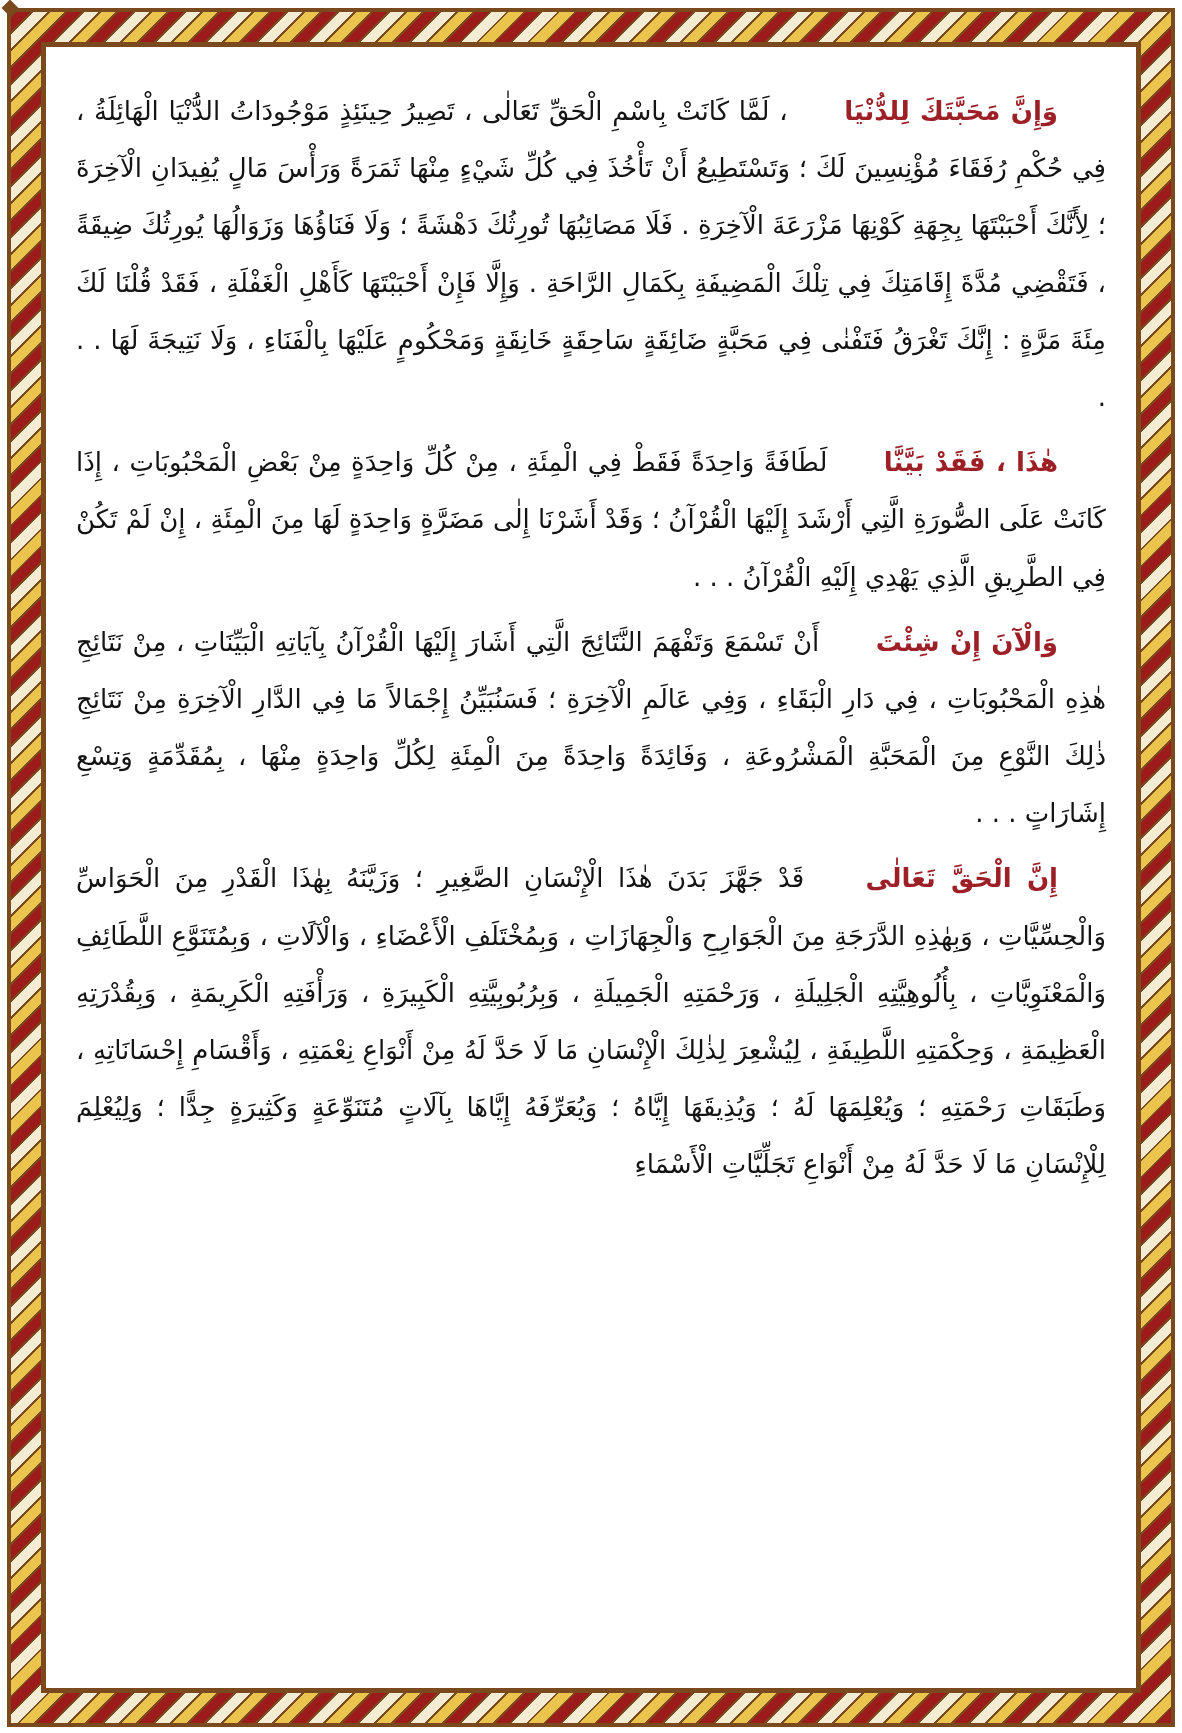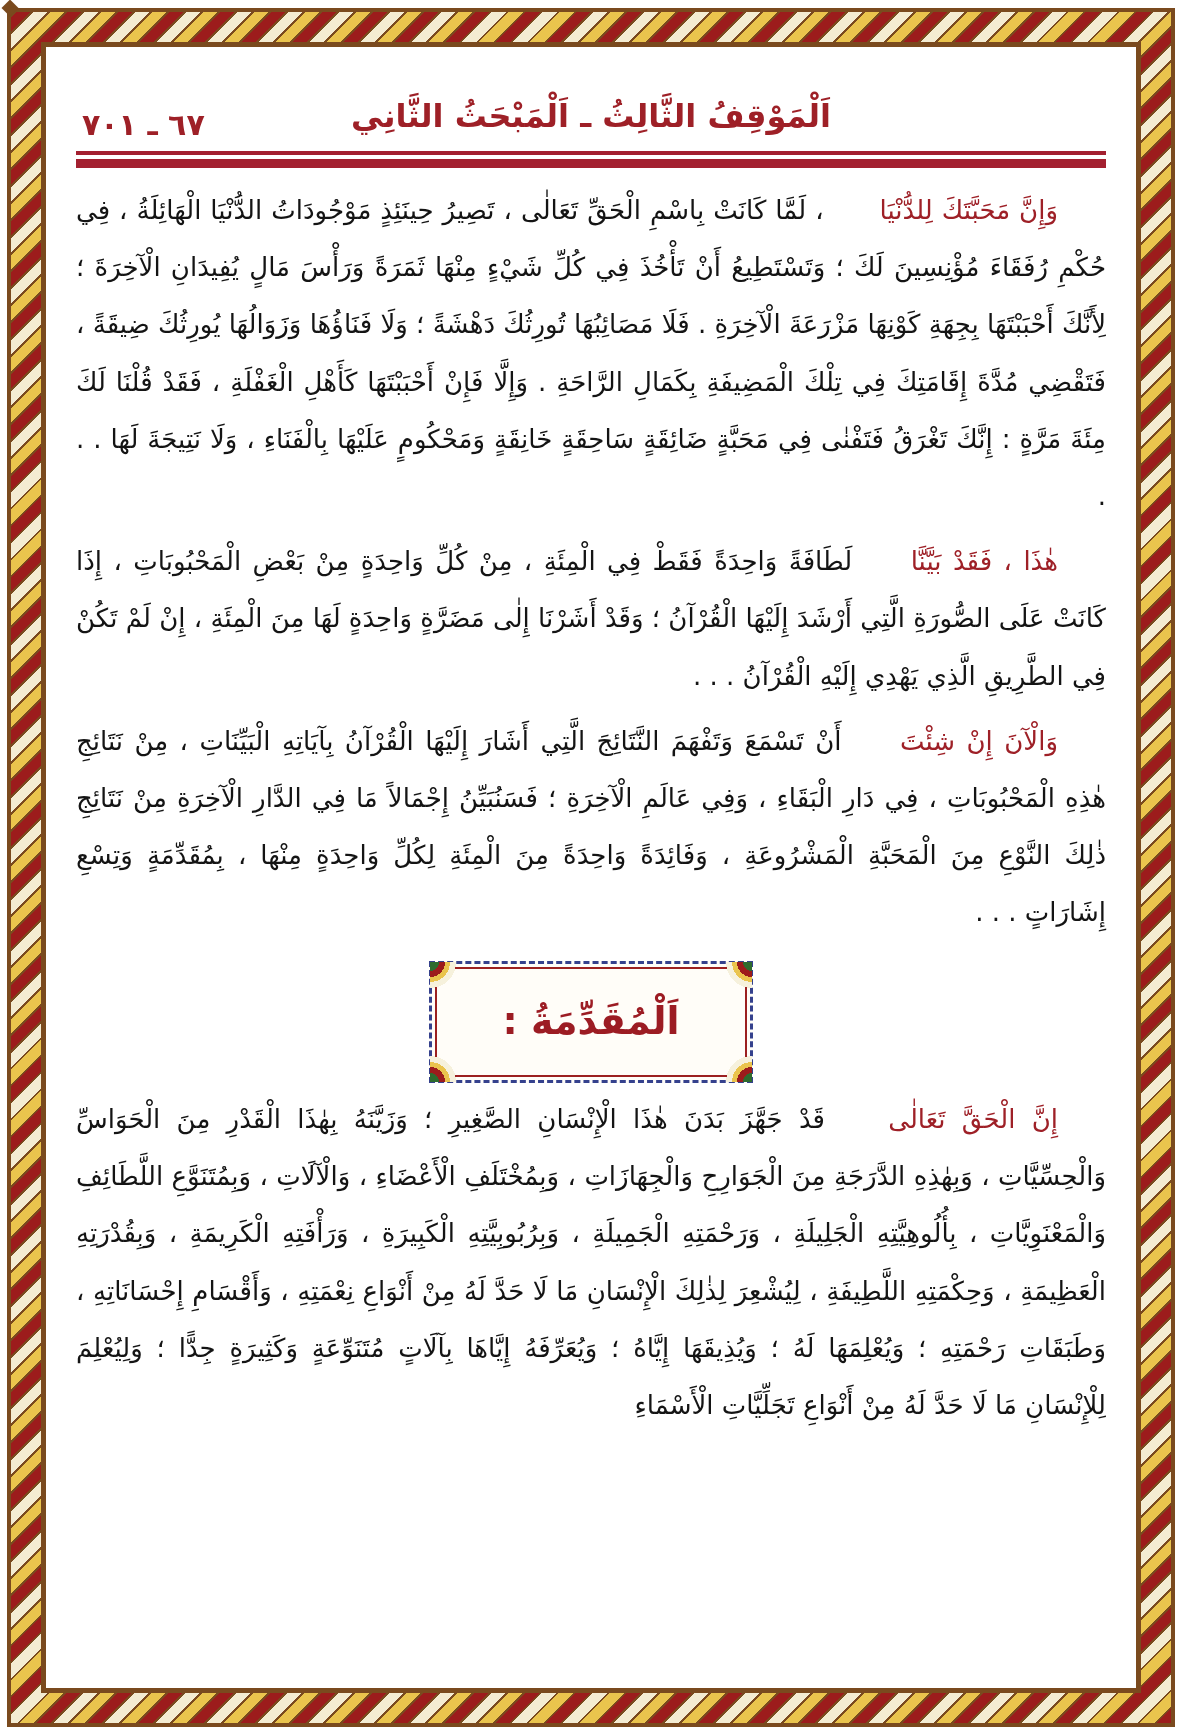--- a/index.html
+++ b/index.html
@@ -82,21 +82,21 @@
   .content{
     direction:rtl;
     text-align:justify;
     color:var(--ink);
     font-size:26px;
     line-height:2.2;
     margin-top:14px;
   }
   p.para{margin:8px 0;}
   p.para.indent{text-indent:48px;}
-  .lead{color:var(--accent);font-weight:normal;margin-left:47px;}
+  .lead{color:var(--accent);font-weight:bold;margin-left:47px;}
   
   .muqaddima-wrap{text-align:center;margin:20px 0 8px 0;}
   .muqaddima-box{
     display:inline-block;
     position:relative;
     padding:16px 70px;
     background:#fffdf8;
     border:3px dashed #35418d;
     outline:2px solid #9c2020;
     outline-offset:-8px;
@@ -127,48 +127,30 @@
 </style>
 </head>
 <body>
 
 <div class="frame-outer">
   <div class="corner-finial"></div>
   <div class="frame-brown">
     <div class="chain-band">
       <div class="page">
 
-        <div class="header">
-          <div class="page-ref">٦٧ ـ ٧٠١</div>
-          <div class="page-title">اَلْمَوْقِفُ الثَّالِثُ ـ اَلْمَبْحَثُ الثَّانِي</div>
-          <div class="rule">
-            <div class="rule-thin"></div>
-            <div class="rule-gap"></div>
-            <div class="rule-thick"></div>
-          </div>
-        </div>
 
         <div class="content">
 
 
           <p class="para indent"><span class="lead">وَإِنَّ مَحَبَّتَكَ لِلدُّنْيَا</span><span> ، لَمَّا كَانَتْ بِاسْمِ الْحَقِّ تَعَالٰى ، تَصِيرُ حِينَئِذٍ مَوْجُودَاتُ الدُّنْيَا الْهَائِلَةُ ، فِي حُكْمِ رُفَقَاءَ مُؤْنِسِينَ لَكَ ؛ وَتَسْتَطِيعُ أَنْ تَأْخُذَ فِي كُلِّ شَيْءٍ مِنْهَا ثَمَرَةً وَرَأْسَ مَالٍ يُفِيدَانِ الْآخِرَةَ ؛ لِأَنَّكَ أَحْبَبْتَهَا بِجِهَةِ كَوْنِهَا مَزْرَعَةَ الْآخِرَةِ . فَلَا مَصَائِبُهَا تُورِثُكَ دَهْشَةً ؛ وَلَا فَنَاؤُهَا وَزَوَالُهَا يُورِثُكَ ضِيقَةً ، فَتَقْضِي مُدَّةَ إِقَامَتِكَ فِي تِلْكَ الْمَضِيفَةِ بِكَمَالِ الرَّاحَةِ . وَإِلَّا فَإِنْ أَحْبَبْتَهَا كَأَهْلِ الْغَفْلَةِ ، فَقَدْ قُلْنَا لَكَ مِئَةَ مَرَّةٍ : إِنَّكَ تَغْرَقُ فَتَفْنٰى فِي مَحَبَّةٍ ضَائِقَةٍ سَاحِقَةٍ خَانِقَةٍ وَمَحْكُومٍ عَلَيْهَا بِالْفَنَاءِ ، وَلَا نَتِيجَةَ لَهَا . . .</span></p>
 
           <p class="para indent"><span class="lead">هٰذَا ، فَقَدْ بَيَّنَّا</span><span> لَطَافَةً وَاحِدَةً فَقَطْ فِي الْمِئَةِ ، مِنْ كُلِّ وَاحِدَةٍ مِنْ بَعْضِ الْمَحْبُوبَاتِ ، إِذَا كَانَتْ عَلَى الصُّورَةِ الَّتِي أَرْشَدَ إِلَيْهَا الْقُرْآنُ ؛ وَقَدْ أَشَرْنَا إِلٰى مَضَرَّةٍ وَاحِدَةٍ لَهَا مِنَ الْمِئَةِ ، إِنْ لَمْ تَكُنْ فِي الطَّرِيقِ الَّذِي يَهْدِي إِلَيْهِ الْقُرْآنُ . . .</span></p>
 
           <p class="para indent"><span class="lead">وَالْآنَ إِنْ شِئْتَ</span><span> أَنْ تَسْمَعَ وَتَفْهَمَ النَّتَائِجَ الَّتِي أَشَارَ إِلَيْهَا الْقُرْآنُ بِآيَاتِهِ الْبَيِّنَاتِ ، مِنْ نَتَائِجِ هٰذِهِ الْمَحْبُوبَاتِ ، فِي دَارِ الْبَقَاءِ ، وَفِي عَالَمِ الْآخِرَةِ ؛ فَسَنُبَيِّنُ إِجْمَالاً مَا فِي الدَّارِ الْآخِرَةِ مِنْ نَتَائِجِ ذٰلِكَ النَّوْعِ مِنَ الْمَحَبَّةِ الْمَشْرُوعَةِ ، وَفَائِدَةً وَاحِدَةً مِنَ الْمِئَةِ لِكُلِّ وَاحِدَةٍ مِنْهَا ، بِمُقَدِّمَةٍ وَتِسْعِ إِشَارَاتٍ . . .</span></p>
 
-          <div class="muqaddima-wrap">
-            <div class="muqaddima-box">
-              <div class="box-corner tl"></div>
-              <div class="box-corner tr"></div>
-              <div class="box-corner bl"></div>
-              <div class="box-corner br"></div>
-              <span class="muqaddima-label">اَلْمُقَدِّمَةُ :</span>
-            </div>
-          </div>
 
           <p class="para indent"><span class="lead">إِنَّ الْحَقَّ تَعَالٰى</span><span> قَدْ جَهَّزَ بَدَنَ هٰذَا الْإِنْسَانِ الصَّغِيرِ ؛ وَزَيَّنَهُ بِهٰذَا الْقَدْرِ مِنَ الْحَوَاسِّ وَالْحِسِّيَّاتِ ، وَبِهٰذِهِ الدَّرَجَةِ مِنَ الْجَوَارِحِ وَالْجِهَازَاتِ ، وَبِمُخْتَلَفِ الْأَعْضَاءِ ، وَالْآلَاتِ ، وَبِمُتَنَوَّعِ اللَّطَائِفِ وَالْمَعْنَوِيَّاتِ ، بِأُلُوهِيَّتِهِ الْجَلِيلَةِ ، وَرَحْمَتِهِ الْجَمِيلَةِ ، وَبِرُبُوبِيَّتِهِ الْكَبِيرَةِ ، وَرَأْفَتِهِ الْكَرِيمَةِ ، وَبِقُدْرَتِهِ الْعَظِيمَةِ ، وَحِكْمَتِهِ اللَّطِيفَةِ ، لِيُشْعِرَ لِذٰلِكَ الْإِنْسَانِ مَا لَا حَدَّ لَهُ مِنْ أَنْوَاعِ نِعْمَتِهِ ، وَأَقْسَامِ إِحْسَانَاتِهِ ، وَطَبَقَاتِ رَحْمَتِهِ ؛ وَيُعْلِمَهَا لَهُ ؛ وَيُذِيقَهَا إِيَّاهُ ؛ وَيُعَرِّفَهُ إِيَّاهَا بِآلَاتٍ مُتَنَوِّعَةٍ وَكَثِيرَةٍ جِدًّا ؛ وَلِيُعْلِمَ لِلْإِنْسَانِ مَا لَا حَدَّ لَهُ مِنْ أَنْوَاعِ تَجَلِّيَّاتِ الْأَسْمَاءِ</span></p>
 
         </div>
 
       </div>
     </div>
   </div>
 </div>
 

